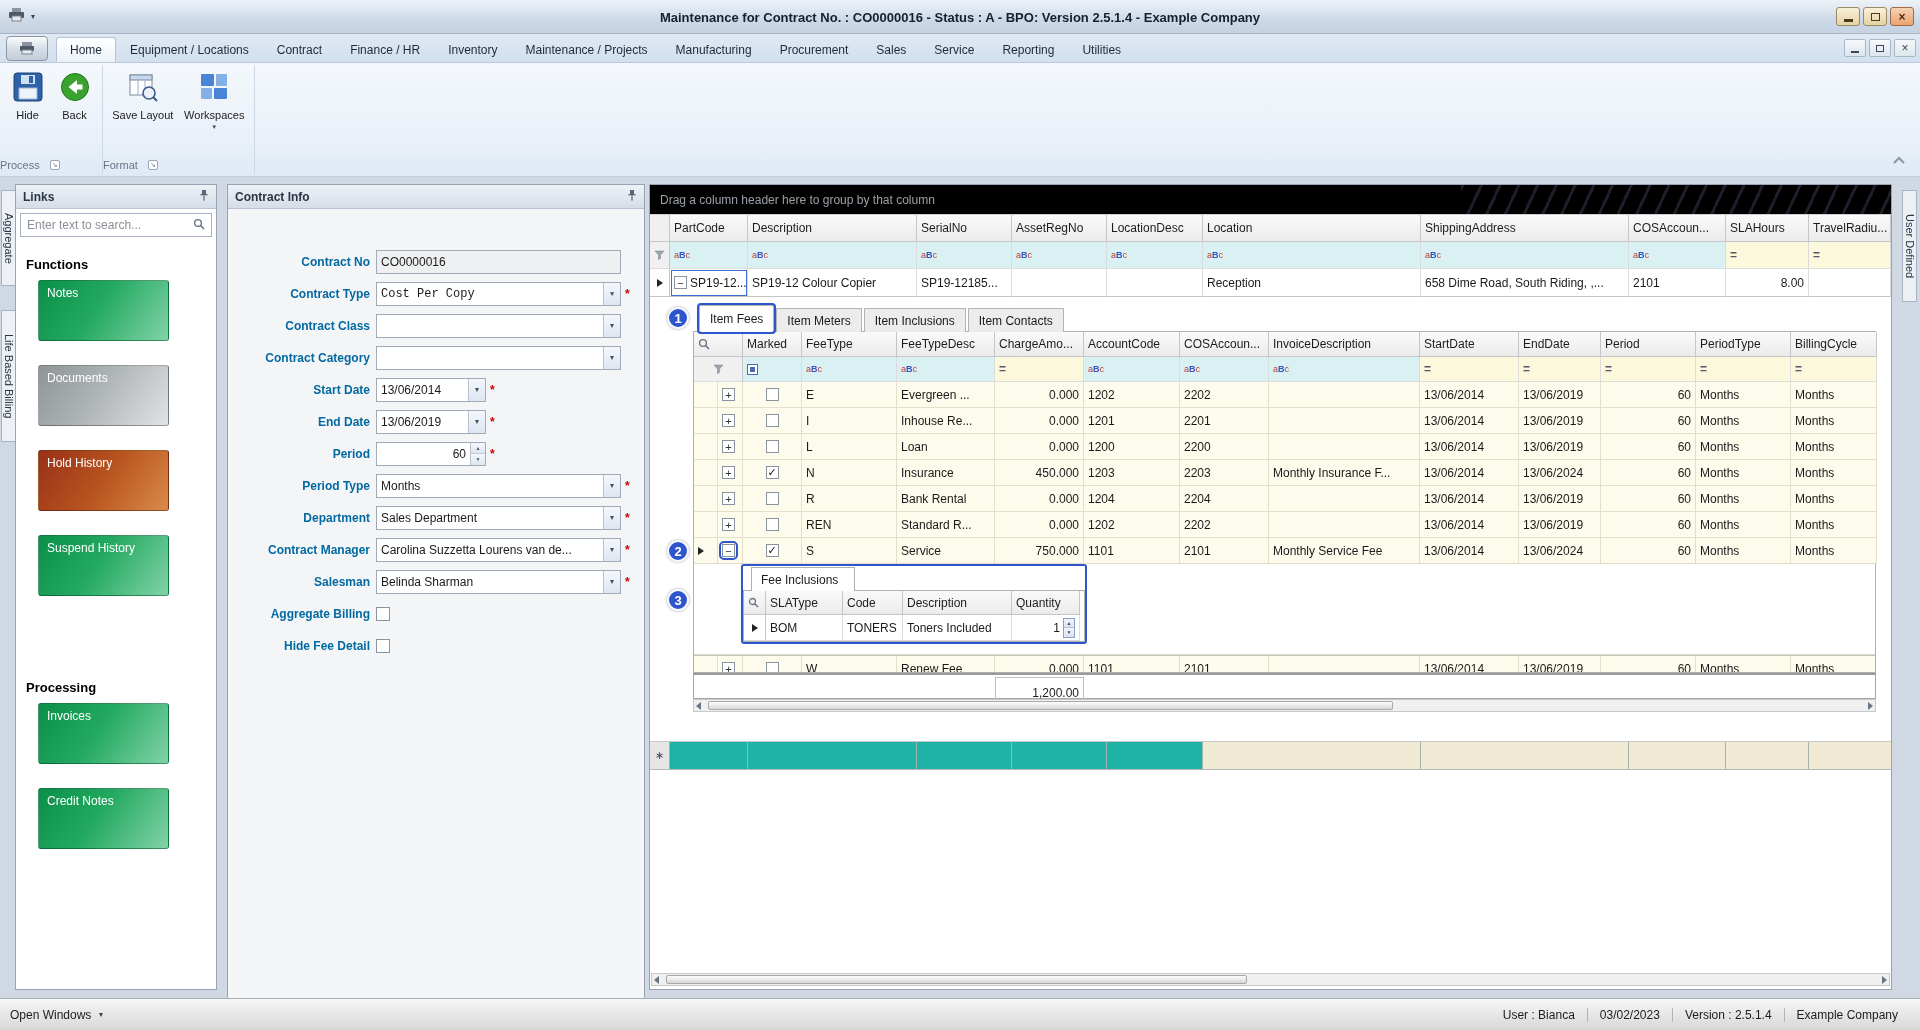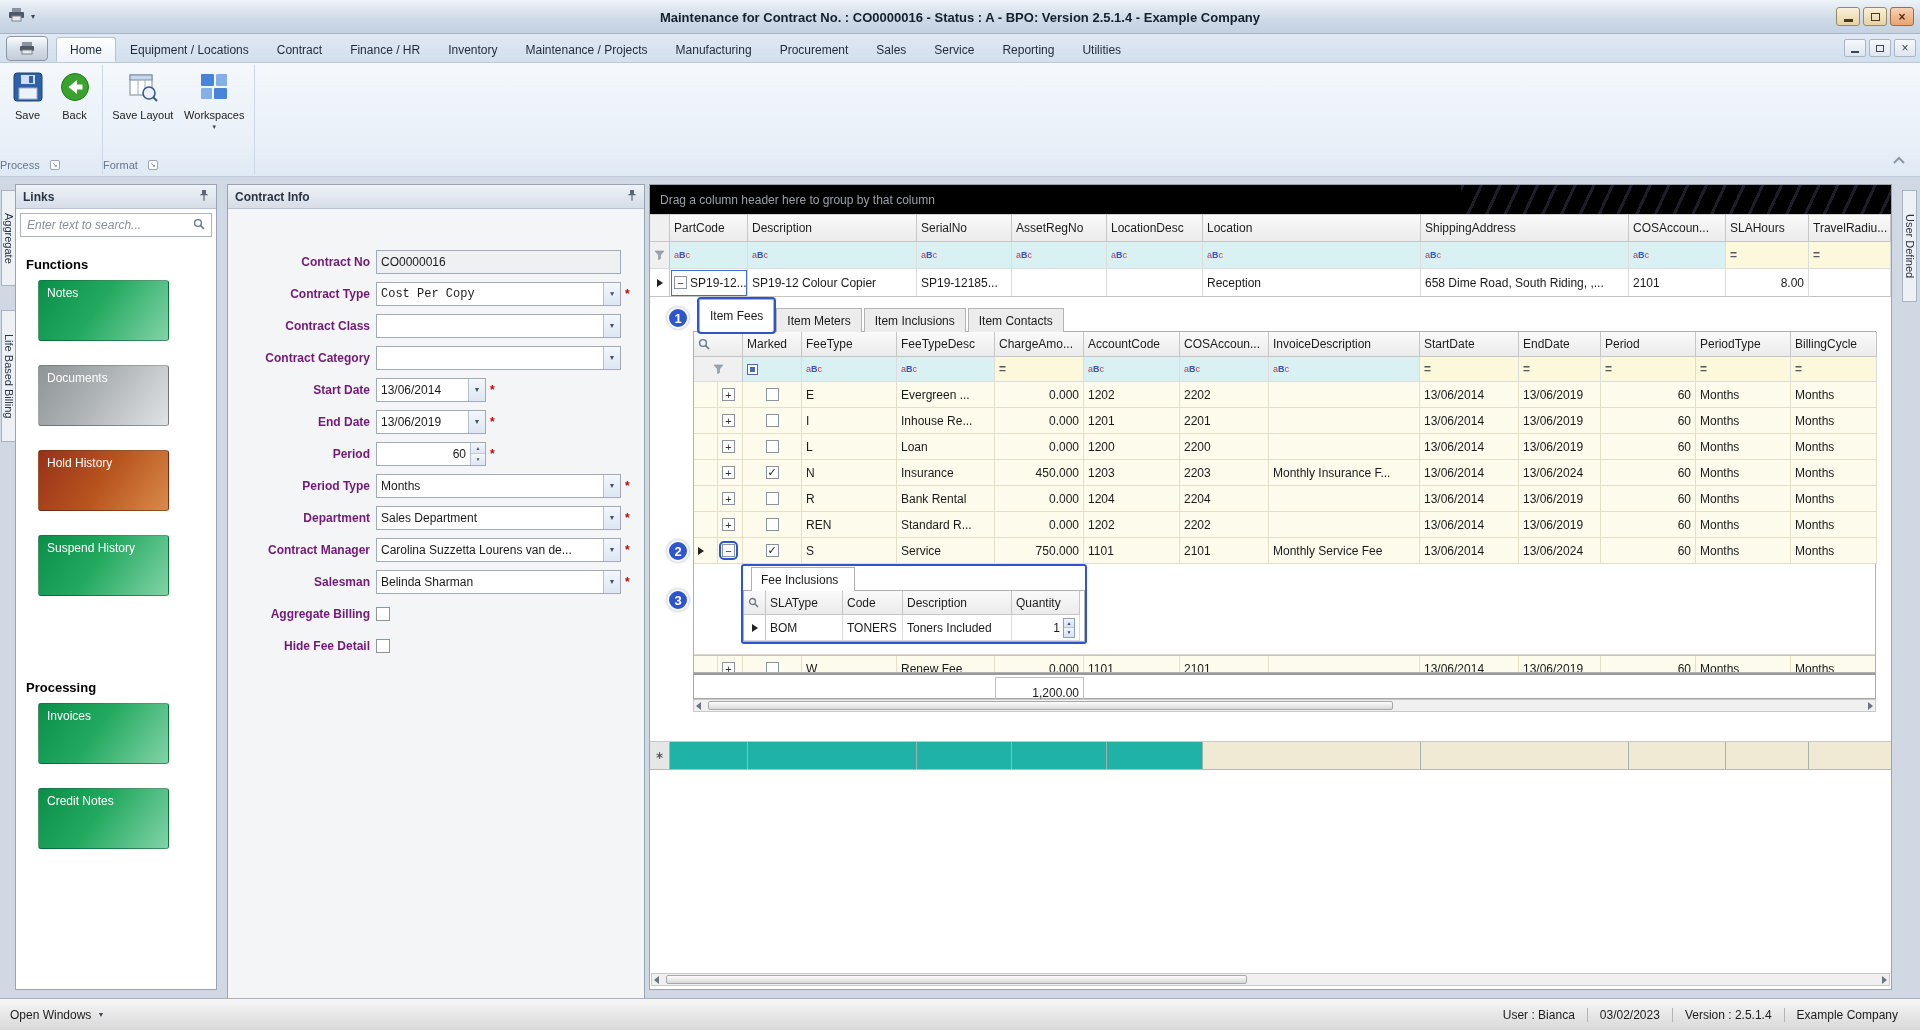--- a/index.html
+++ b/index.html
@@ -59,34 +59,34 @@
 
   
   .panel { position:absolute; background:#fff; border:1px solid #98a4b4; }
   .panel-header { height:24px; background:linear-gradient(#eef2f7,#d5dde8); border-bottom:1px solid #b8c2d0;
     display:flex; align-items:center; padding:0 7px; font-weight:bold; color:#2a3442; }
   .panel-header .spacer { flex:1; }
 
   
   .links-panel { left:15px; top:184px; width:202px; height:806px; }
   .search-box { margin:4px; height:24px; border:1px solid #a8b2c0; background:#fff; display:flex; align-items:center; padding:0 6px; }
-  .search-box .ph { flex:1; color:#8a8f98; white-space:nowrap; overflow:hidden;font-style:italic; }
+  .search-box .ph { flex:1; color:#8a8f98; white-space:nowrap; overflow:hidden; }
   .section-heading { font-weight:bold; font-size:13px; margin:20px 10px 8px; color:#000000; }
   .section-heading.processing { margin-top:84px; }
   .link-btn { display:block; width:131px; height:61px; margin:0 0 24px 22px; border-radius:3px; border:1px solid rgba(0,0,0,.25);
     color:#fff; font-size:12px; padding:5px 8px; text-align:left; cursor:default; }
   .f-green { background:linear-gradient(125deg,#0a8f4a,#23a95f 45%,#82d3a8); }
   .f-gray  { background:linear-gradient(125deg,#8f9496,#aeb3b5 45%,#e0e3e5); }
   .f-red   { background:linear-gradient(125deg,#99301a,#b8541e 50%,#d98b4a); }
 
   
   .contract-panel { left:227px; top:184px; width:418px; height:948px; background:#f4f5f7; }
   .form-area { padding-top:40px; }
   .form-row { display:flex; align-items:center; height:25px; margin-bottom:7px; padding-left:10px; }
-  .f-label { width:132px; text-align:right; font-weight:bold; margin-right:6px; color:#701a75; white-space:nowrap; }
+  .f-label { width:132px; text-align:right; font-weight:bold; margin-right:6px; color:#0369a1; white-space:nowrap; }
   .ctrl { position:relative; height:24px; border:1px solid #a0aab8; background:#fff; display:flex; align-items:center; overflow:hidden; }
   .ctrl-val { flex:1; padding:0 4px; white-space:nowrap; overflow:hidden; }
   .ctrl.f-text { background:#eef0f1; }
   .ctrl.f-spin .ctrl-val { text-align:right; }
   .ctrl.f-check { border:none; background:transparent; }
   .dbtn { width:17px; height:100%; border-left:1px solid #b8c0cc; background:linear-gradient(#f4f7fb,#dde6f2);
     display:flex; align-items:center; justify-content:center; font-size:7px; color:#42506a; }
   .spins { width:15px; height:100%; border-left:1px solid #b8c0cc; display:flex; flex-direction:column; }
   .spins span { flex:1; display:flex; align-items:center; justify-content:center; font-size:5px; color:#42506a;
     background:linear-gradient(#f4f7fb,#dde6f2); border-bottom:1px solid #c4ccd8; }
@@ -114,21 +114,21 @@
 
   .eq-grid-row { display:grid; grid-template-columns:20px 78px 169px 95px 95px 96px 218px 208px 97px 83px 82px; }
   .eq-grid-row .cell { height:27px; }
   .eq-grid-row.datarow .cell { height:28px; background:#fff; border-bottom:1px solid #c4c4c4; }
   .focus { outline:1.5px solid #3b6fd6; outline-offset:-2px; }
 
   .detail { margin:8px 6px 0 43px; width:1194px; }
   .dtabs { display:flex; align-items:flex-end; height:27px; padding-left:6px; position:relative; z-index:2; }
   .dtab { padding:0 10px; height:24px; display:flex; align-items:center; border:1px solid #b4b4b4; border-bottom:none;
     background:#ececec; margin-right:2px; white-space:nowrap; }
-  .dtab.active { background:#fff; height:33px; }
+  .dtab.active { background:#fff; height:27px; }
   .dtab.annotated { outline:2px solid #2f55cc; border-radius:2px; }
 
   .fees-wrap { display:flex; margin-top:-1px;gap:36px; }
   .fees { width:1183px; border:1px solid #b0b0b0; background:#fff; }
   .fee-grid-row { display:grid; grid-template-columns:24px 25px 59px 95px 98px 89px 96px 89px 151px 99px 82px 95px 95px 86px; }
   .fee-grid-row .cell { height:25px; }
   .fee-grid-row.datarow .cell { height:26px; background:#fcfbec; border-right:1px solid #e4dfc8; border-bottom:1px solid #e4dfc8; }
   .span2 { grid-column:1 / span 2; }
   .xbox { width:13px; height:13px; border:1px solid #8a94a0; background:#fff; display:flex; align-items:center; justify-content:center;
     font-size:11px; line-height:10px; color:#333; flex:none; }
@@ -276,21 +276,21 @@
     <div class="rgroup rgroup-process">
       <div class="rbtn">
         <span>
           <svg width="30" height="30">
               <rect x="1" y="1" width="28" height="28" rx="3" fill="#2e62a8" stroke="#1d4478"></rect>
               <rect x="8" y="3" width="14" height="9" fill="#cfe0f2"></rect>
               <rect x="16" y="4" width="4" height="7" fill="#2e62a8"></rect>
               <rect x="6" y="16" width="18" height="11" fill="#eef3fa" stroke="#9ab0cc"></rect>
             </svg>
         </span>
-        <span>Save</span>
+        <span>Hide</span>
       </div>
       <div class="rbtn">
         <span>
           <svg width="30" height="30">
               <circle cx="15" cy="15" r="13.5" fill="#3aa32f" stroke="#1d7a18"></circle>
               <path d="M17 8 L8.5 15 L17 22 v-4.5 h5.5 v-5 H17 z" fill="#fff"></path>
             </svg>
         </span>
         <span>Back</span>
       </div>

